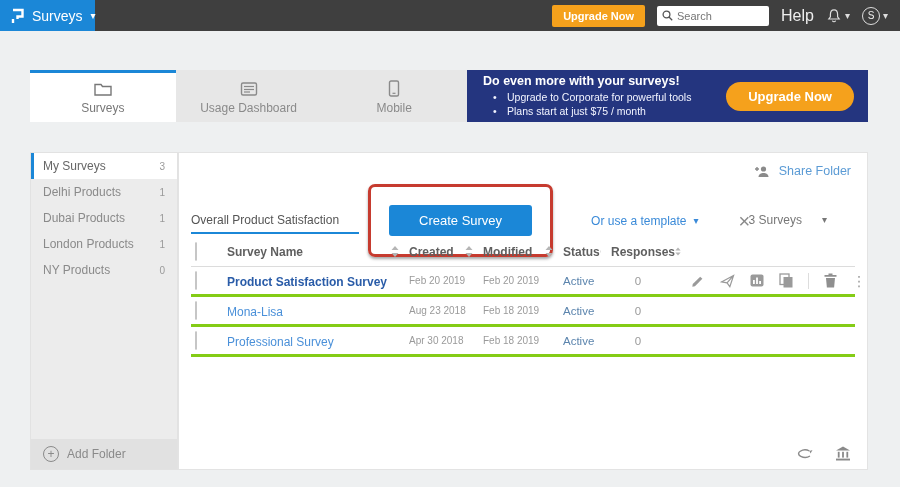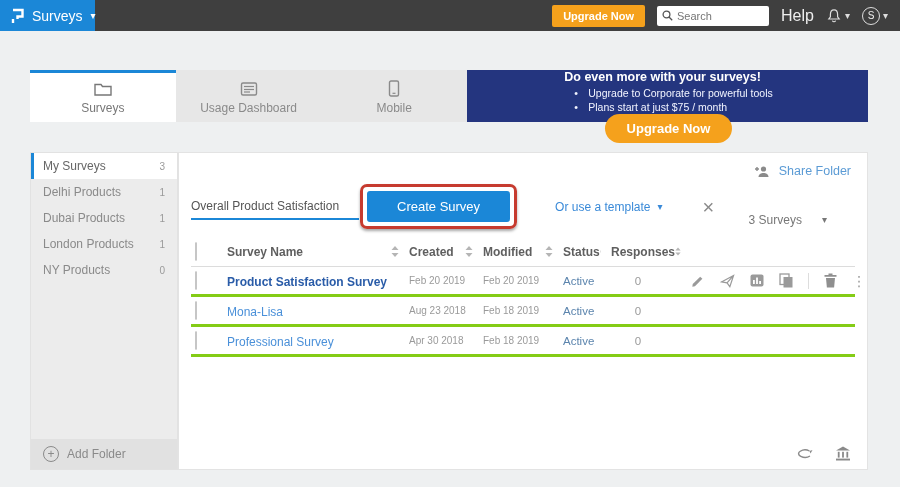--- a/index.html
+++ b/index.html
@@ -19,21 +19,21 @@
   .help-link { color:#eee; font-size:16px; cursor:pointer; }
   .bell-wrap, .avatar-wrap { display:flex; align-items:center; gap:3px; color:#ddd; cursor:pointer; }
   .avatar-circle { width:18px; height:18px; border:1px solid #ddd; border-radius:50%; display:flex; align-items:center; justify-content:center; font-size:10px; color:#eee; }
 
   
   .tabbar { position:absolute; left:30px; top:70px; width:437px; height:52px; display:flex; }
   .tab { flex:1; background:#e7e7e7; border-top:3px solid transparent; display:flex; flex-direction:column; align-items:center; justify-content:center; gap:4px; color:#8a8a8a; font-size:12px; cursor:pointer; }
   .tab.active { background:#fff; border-top:3px solid #1b87d7; color:#777; }
 
   
-  .banner { position:absolute; left:467px; top:70px; width:401px; height:52px; background:#24357f; color:#fff; display:flex; align-items:center; padding:0 14px 0 16px;flex-direction:column; }
+  .banner { position:absolute; left:467px; top:70px; width:401px; height:52px; background:#24357f; color:#fff; display:flex; align-items:center; padding:0 14px 0 16px; }
   .banner-text { flex:1; }
   .banner-title { font-size:12.5px; font-weight:bold; margin-bottom:2px; }
   .banner-bullets { list-style:none; }
   .banner-bullets li { font-size:10.5px; padding-left:24px; position:relative; line-height:1.35; color:#f2f4ff; }
   .banner-bullets li::before { content:"•"; position:absolute; left:10px; }
   .btn-upgrade-pill { background:#f5a11c; color:#fff; border:none; font-size:13px; font-weight:bold; padding:7px 22px; border-radius:15px; cursor:pointer; font-family:inherit; }
 
   
   .sidebar { position:absolute; left:30px; top:152px; width:148px; height:318px; background:#ececec; border:1px solid #e2e2e2; }
   .side-item { height:26px; display:flex; align-items:center; justify-content:space-between; padding:0 12px 0 12px; font-size:12px; color:#8a8a8a; cursor:pointer; }
@@ -42,21 +42,21 @@
   .add-folder { position:absolute; bottom:0; left:0; width:100%; height:30px; background:#e1e1e1; display:flex; align-items:center; gap:8px; padding-left:12px; color:#8a8a8a; font-size:12px; cursor:pointer; }
   .plus-circle { width:16px; height:16px; border:1.5px solid #8a8a8a; border-radius:50%; display:flex; align-items:center; justify-content:center; font-size:12px; line-height:1; color:#8a8a8a; }
 
   
   .main-card { position:absolute; left:178px; top:152px; width:690px; height:318px; background:#fff; border:1px solid #e3e3e3; }
   .share-row { position:absolute; top:11px; right:16px; display:flex; align-items:flex-end; gap:8px; cursor:pointer; }
   .share-label { color:#5b9bd5; font-size:12.5px; }
 
   .create-row { position:absolute; top:31px; left:12px; display:flex; align-items:center; }
   .survey-name-input { width:168px; height:26px; border:none; border-bottom:2px solid #1b87d7; font-size:12px; color:#555; outline:none; font-family:inherit; background:transparent; }
-  .ring { border:3px solid #c63b2f; border-radius:7px; padding:4px; margin-left:1px; box-shadow:0 2px 3px rgba(0,0,0,.35); }
+  .ring { border:3px solid #c63b2f; border-radius:7px; padding:18px; margin-left:9px; box-shadow:0 2px 3px rgba(0,0,0,.35); }
   .btn-create { background:#1b87d7; color:#fff; border:none; font-size:13px; padding:8px 30px; border-radius:3px; cursor:pointer; font-family:inherit; }
   .template-link { margin-left:38px; color:#3a8ad8; font-size:12px; display:flex; align-items:center; gap:7px; cursor:pointer; }
   .close-x { margin-left:40px; color:#8a8a8a; font-size:20px; line-height:1; cursor:pointer; }
 
   .count-row { position:absolute; top:60px; right:40px; display:flex; align-items:center; gap:20px; color:#777; font-size:12px; cursor:pointer; }
 
   
   .table { position:absolute; top:84px; left:12px; right:12px; }
   .tr { display:grid; grid-template-columns:36px 182px 74px 80px 48px 80px 1fr; align-items:center; height:30px; border-bottom:3px solid #84cc16; }
   .tr.head { border-bottom:1px solid #dcdcdc; }

